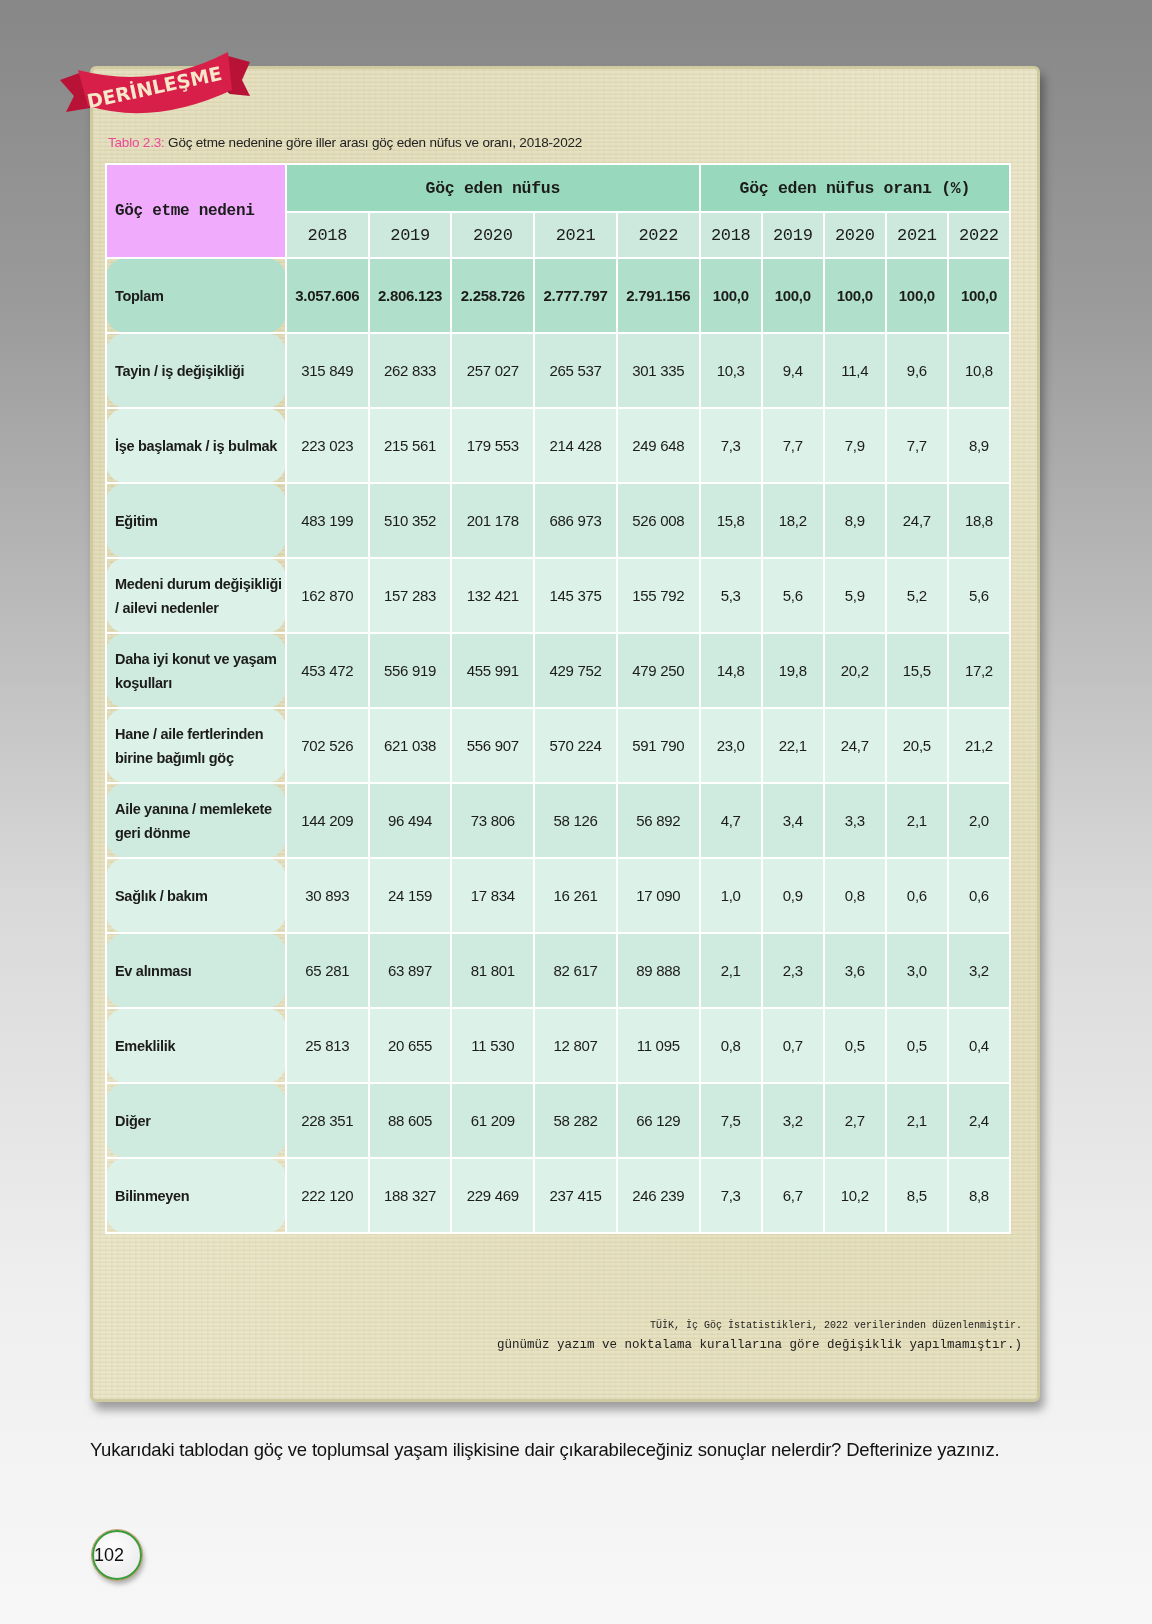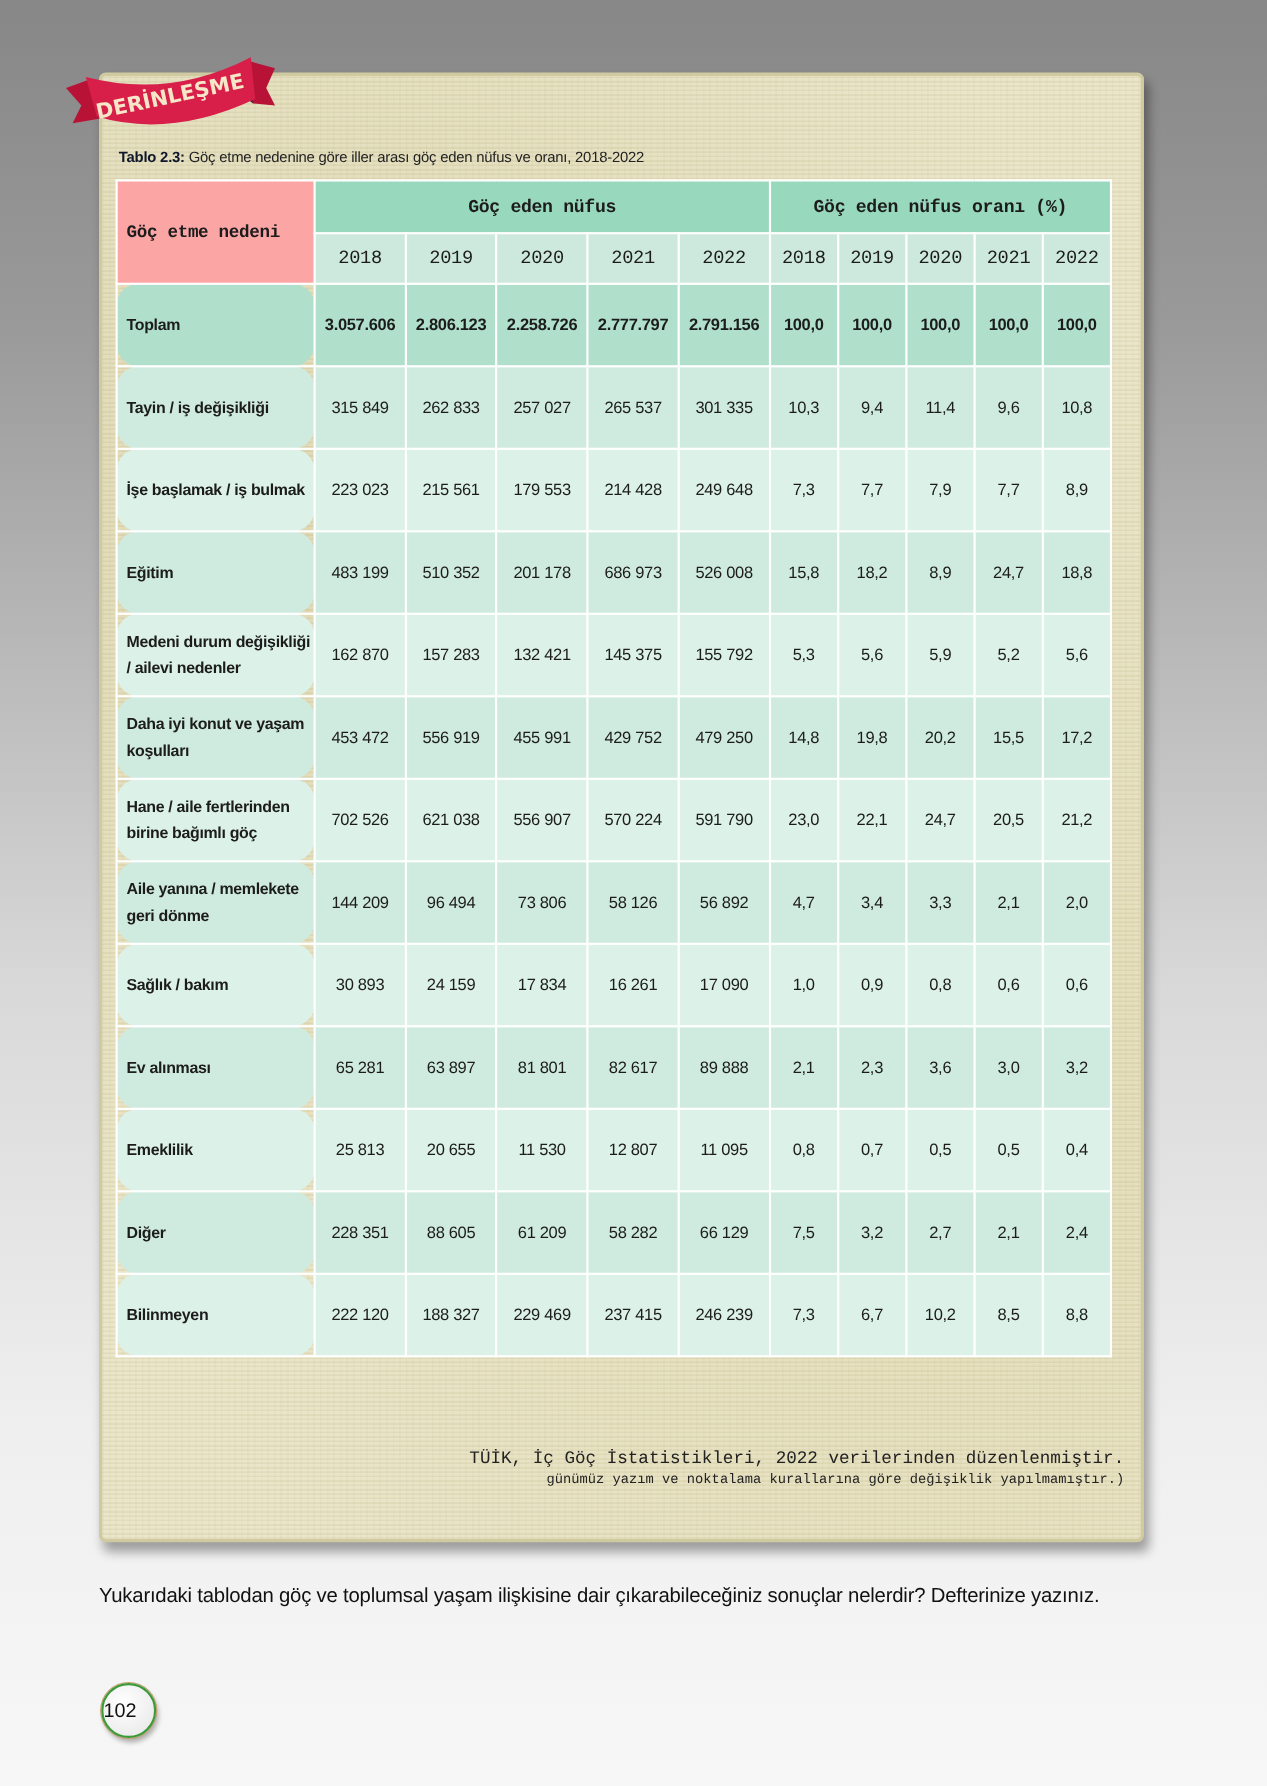--- a/index.html
+++ b/index.html
@@ -21,43 +21,43 @@
     box-shadow: 4px 8px 10px rgba(0,0,0,0.35);
   }
   .ribbon {
     position: absolute; left: 60px; top: 50px; width: 190px; height: 72px;
   }
   .ribbon svg { width: 100%; height: 100%; }
   .caption {
     position: absolute; left: 108px; top: 135px; font-size: 13.5px; color: #222;
     font-family: "Liberation Sans", sans-serif; letter-spacing: -0.2px;
   }
-  .caption .lbl { color: #0f172a; font-weight: bold; }
+  .caption .lbl { color: #ec4899; font-weight: normal; }
   table.data {
     position: absolute; left: 105px; top: 163px; width: 906px;
     border-collapse: collapse; table-layout: fixed;
   }
   table.data td, table.data th {
     border: 2px solid #ffffff; text-align: center; color: #1c1c1c;
     font-family: "Liberation Sans", sans-serif; font-size: 15px; padding: 0;
     letter-spacing: -0.3px;
   }
   table.data th { font-weight: normal; font-family: Liberation Mono, monospace; }
   .h-top { background: #98d8bc; height: 46px; font-size: 16.5px !important; font-weight: bold !important; }
   .h-years { background: #cde9dd; height: 44px; font-size: 17px !important; }
-  .h-reason { background: #fca5a5; text-align: left !important; padding-left: 8px !important; font-weight: bold !important; font-size: 16px !important; }
+  .h-reason { background: #f0abfc; text-align: left !important; padding-left: 8px !important; font-weight: bold !important; font-size: 16px !important; }
   .row-total td { background: #b0e0cc; font-weight: bold; height: 73px; }
   .row-a td { background: #cfeadf; height: 73px; }
   .row-b td { background: #dcf1e8; height: 73px; }
   td.reason { text-align: left !important; padding-left: 8px !important; font-weight: bold; font-size: 14.5px !important; line-height: 24px; border-radius: 20px; }
   .source {
     position: absolute; right: 130px; top: 1316px; width: 760px; text-align: right;
     font-family: "Liberation Mono", "DejaVu Sans Mono", monospace; color: #222;
   }
-  .source .l1 { font-size: 16px; line-height: 20px; }
+  .source .l1 { font-size: 10px; line-height: 20px; }
   .source .l2 { font-size: 12.5px; line-height: 18px; }
   .question {
     position: absolute; left: 90px; top: 1424px; width: 960px; font-size: 18.5px; line-height: 28px; color: #111;
     font-family: "Liberation Sans", sans-serif; letter-spacing: -0.2px; margin-top: 12px;
   }
   .page-badge {
     position: absolute; left: 92px; top: 1530px; width: 46px; height: 46px; border-radius: 50%;
     background: radial-gradient(circle at 40% 35%, #ffffff, #e6e6e6);
     border: 2px solid #3b9a3a; box-shadow: 0 0 0 1px #c8a070, 2px 4px 5px rgba(0,0,0,0.3);
     display: flex; align-items: center; justify-content: flex-start; font-size: 18px; color: #111;

